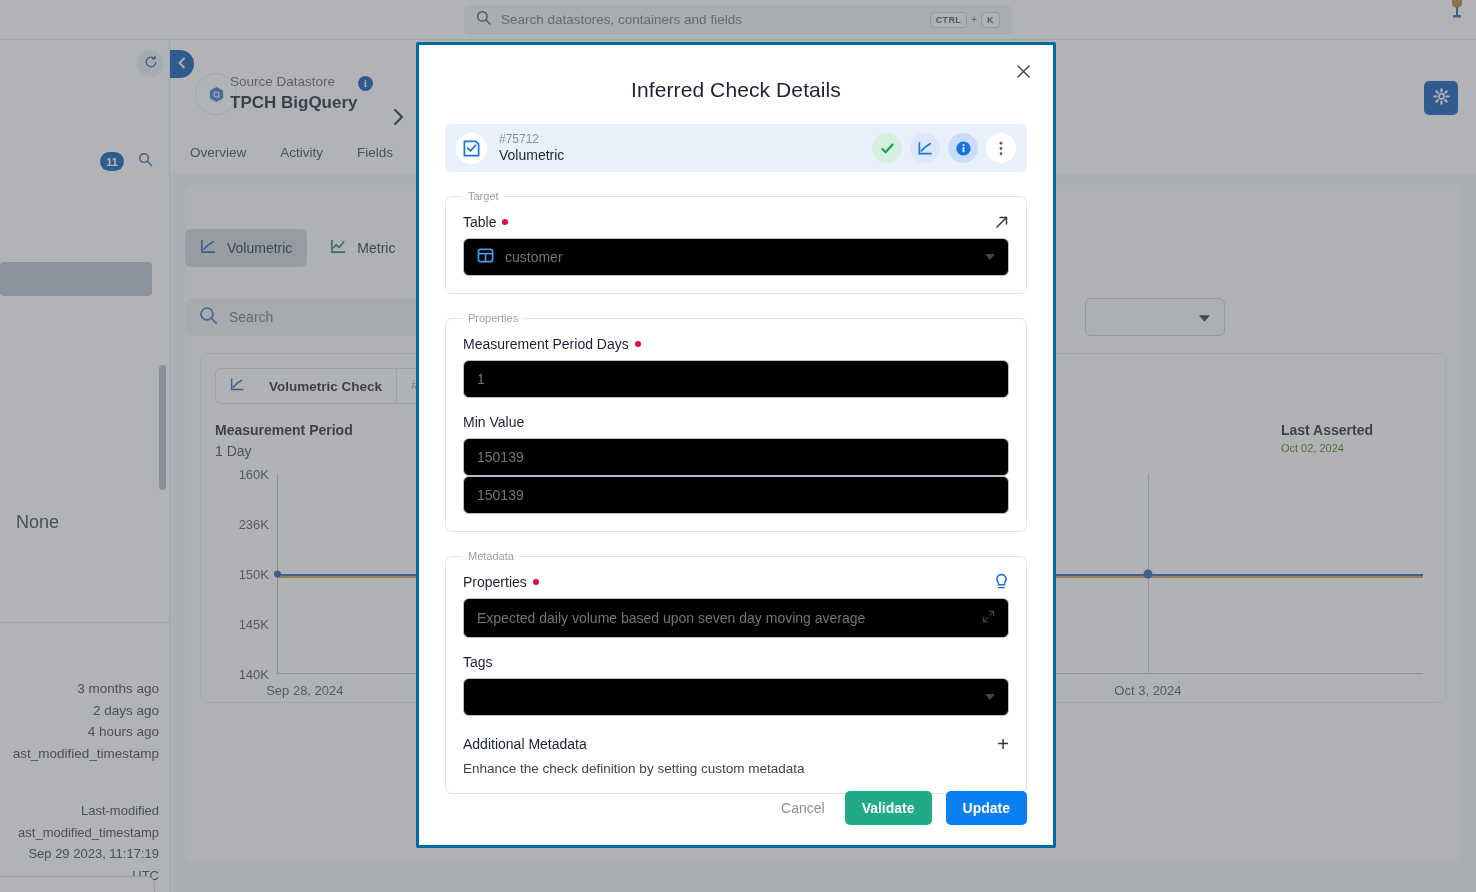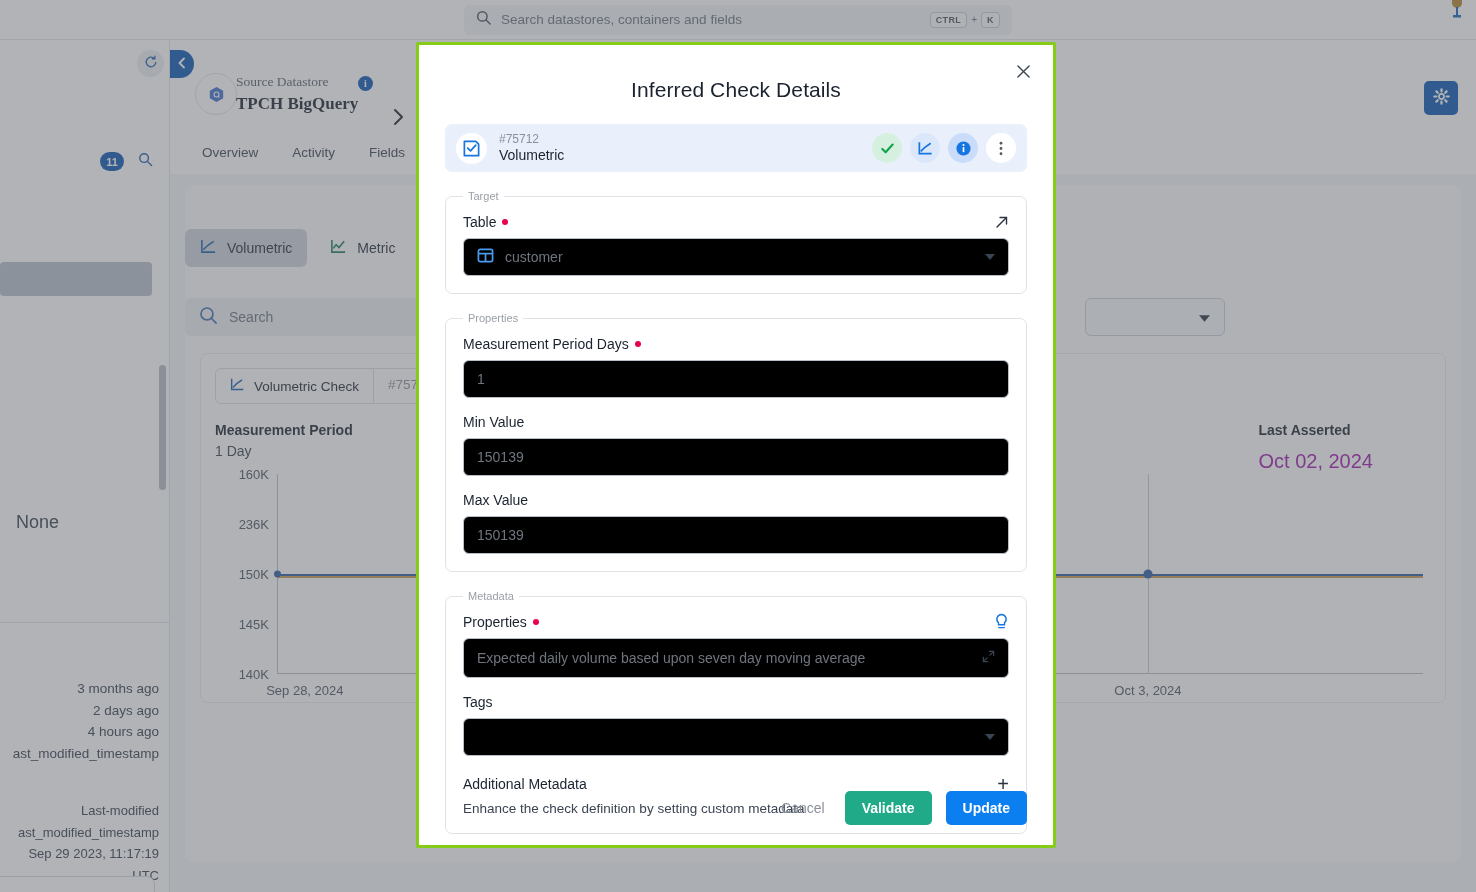--- a/index.html
+++ b/index.html
@@ -95,33 +95,33 @@
   .ds-header {
     position: absolute; left: 0; right: 0; top: 0; height: 134px;
     background: #ffffff;
   }
   .ds-id {
     position: absolute; left: 25px; top: 33px;
     width: 42px; height: 42px; border-radius: 50%;
     border: 1px solid #e1e5ea; background: #fff;
     display: flex; align-items: center; justify-content: center;
   }
-  .ds-titles { position: absolute; left: 66px; top: 34px; font-family: Liberation Serif, serif; }
+  .ds-titles { position: absolute; left: 60px; top: 34px; }
   .ds-sub { font-size: 13.5px; color: #5b6472; }
   .ds-name { font-size: 17px; color: #1b2330; font-weight: 700; margin-top: 4px; }
   .ds-info-dot {
     position: absolute; left: 188px; top: 36px;
     width: 15px; height: 15px; border-radius: 50%; background: #0b57b5;
     color: #fff; font-size: 10px; font-weight: 700;
     display: flex; align-items: center; justify-content: center;
     font-family: "Liberation Serif", serif;
   }
   .ds-chevron { position: absolute; left: 222px; top: 80px; font-size: 22px; color: #1b2330; transform: translateY(-50%); }
   .nav-tabs {
-    position: absolute; left: 32px; top: 105px;
+    position: absolute; left: 20px; top: 105px;
     display: flex; gap: 34px; font-size: 13.5px; color: #3b4453;
   }
   .content-card {
     position: absolute; left: 15px; right: 15px; top: 145px; bottom: 30px;
     background: #fbfcfd; border-radius: 8px;
   }
   .type-tabs { position: absolute; left: 0; top: 44px; display: flex; gap: 8px; }
   .type-tab {
     display: flex; align-items: center; gap: 10px;
     padding: 9px 15px; border-radius: 6px; font-size: 14px; color: #242c38;
@@ -141,32 +141,32 @@
     border: 1px solid #c9ced6; border-radius: 6px; background: #f6f7f9;
     display: flex; align-items: center; justify-content: flex-end; padding-right: 14px;
   }
   .check-card {
     position: absolute; left: 15px; right: 15px; top: 168px; height: 350px;
     background: #fdfdfe; border: 1px solid #e6e9ed; border-radius: 8px;
   }
   .chip-row { position: absolute; left: 14px; top: 14px; display: flex; }
   .chip {
     border: 1px solid #d9dde3; border-radius: 6px 0 0 6px; padding: 8px 14px;
-    font-size: 13.5px; color: #1b2330; display: flex; align-items: center; gap: 9px;
-    font-weight: 400;
+    font-size: 13.5px; color: #1b2330; display: flex; align-items: center; gap: 24px;
+    font-weight: 700;
   }
   .chip2 {
     border: 1px solid #d9dde3; border-left: none; border-radius: 0 6px 6px 0;
     padding: 8px 14px; font-size: 13.5px; color: #8a8f98;
   }
   .mp-label { position: absolute; left: 14px; top: 68px; font-size: 14px; color: #1b2330; font-weight: 700; }
   .mp-value { position: absolute; left: 14px; top: 89px; font-size: 14px; color: #3b4453; }
   .la-block { position: absolute; right: 72px; top: 68px; text-align: left; }
   .la-label { font-size: 14px; color: #1b2330; font-weight: 700; }
-  .la-value { font-size: 20px; color: #a21caf; margin-top: 12px; }
+  .la-value { font-size: 11px; color: #4d7c0f; margin-top: 4px; }
 
   .chart-wrap { position: absolute; left: 14px; right: 14px; top: 120px; height: 200px; }
   .y-label {
     position: absolute; right: 100%; margin-right: 8px;
     font-size: 13px; color: #4b5563; transform: translateY(-50%);
     white-space: nowrap;
   }
   .x-label {
     position: absolute; top: 100%; margin-top: 9px;
     font-size: 13px; color: #4b5563; transform: translateX(-50%);
@@ -175,21 +175,21 @@
 
   
   #dim {
     position: absolute; inset: 0;
     background: rgba(92,96,102,0.48);
   }
 
   
   #modal-frame {
     position: absolute; left: 416px; top: 42px; width: 640px; height: 806px;
-    border: 3px solid #84cc16; background: #ffffff;
+    border: 3px solid #0369a1; background: #ffffff;
     border-radius: 2px;
   }
   .modal-inner { position: absolute; inset: 0; background: #fff; padding: 0 26px; }
   .modal-close {
     position: absolute; right: 18px; top: 14px;
     width: 24px; height: 24px; display: flex; align-items: center; justify-content: center;
     color: #3b4453; font-size: 17px;
   }
   .modal-title {
     text-align: center; font-size: 21px; color: #1b2330;
@@ -563,23 +563,20 @@
         <span>1</span>
       </div>
 
       <div class="field-label" style="margin-top:16px;">
         <span>Min Value</span>
       </div>
       <div class="input">
         <span>150139</span>
       </div>
 
-      <div class="field-label" style="margin-top:16px;">
-        <span>Max Value</span>
-      </div>
       <div class="input">
         <span>150139</span>
       </div>
     </fieldset>
 
     <fieldset>
       <legend>Metadata</legend>
       <div class="label-row">
         <div class="field-label">
           <span>Properties</span>

